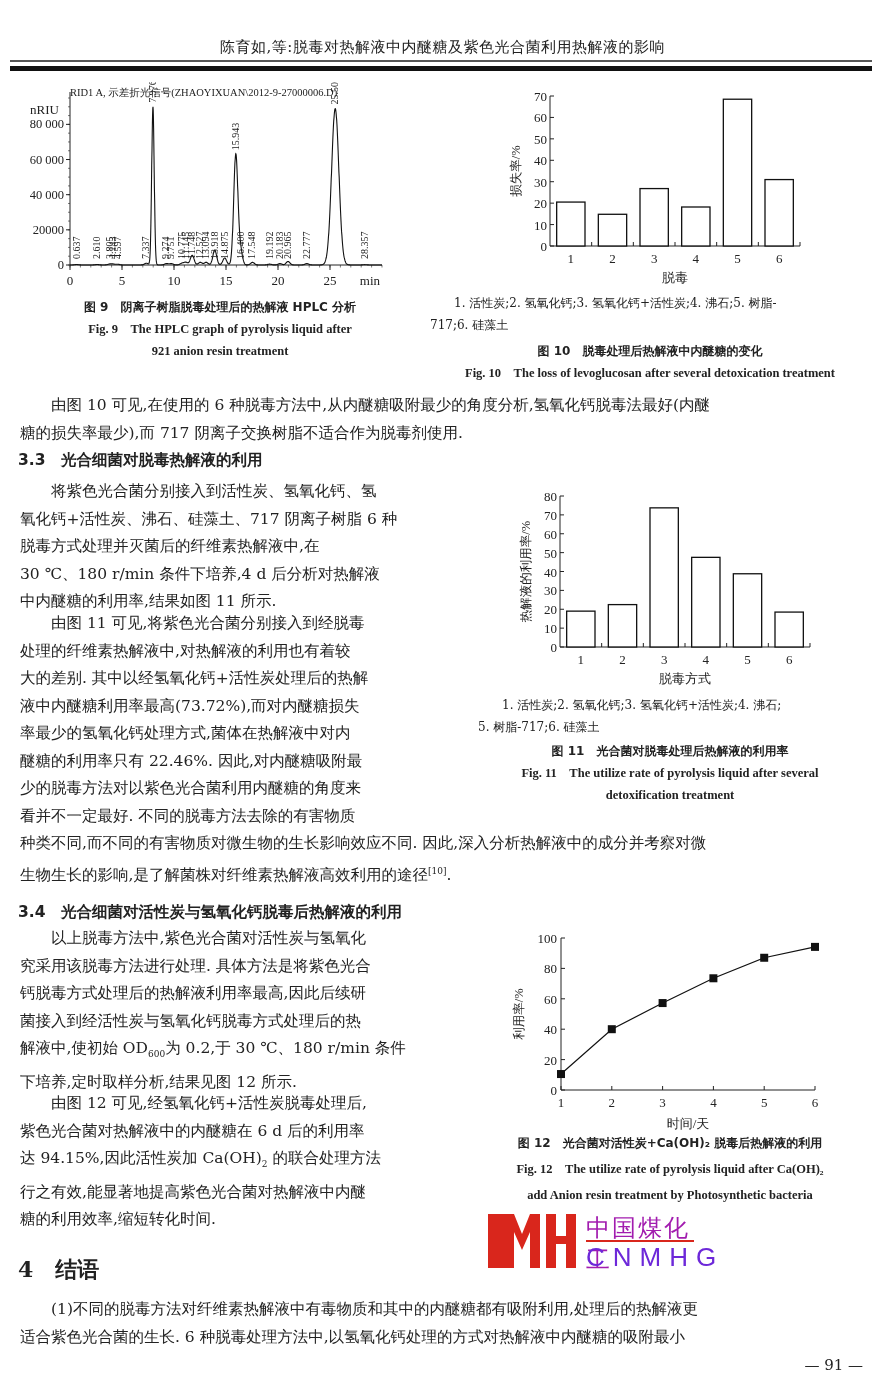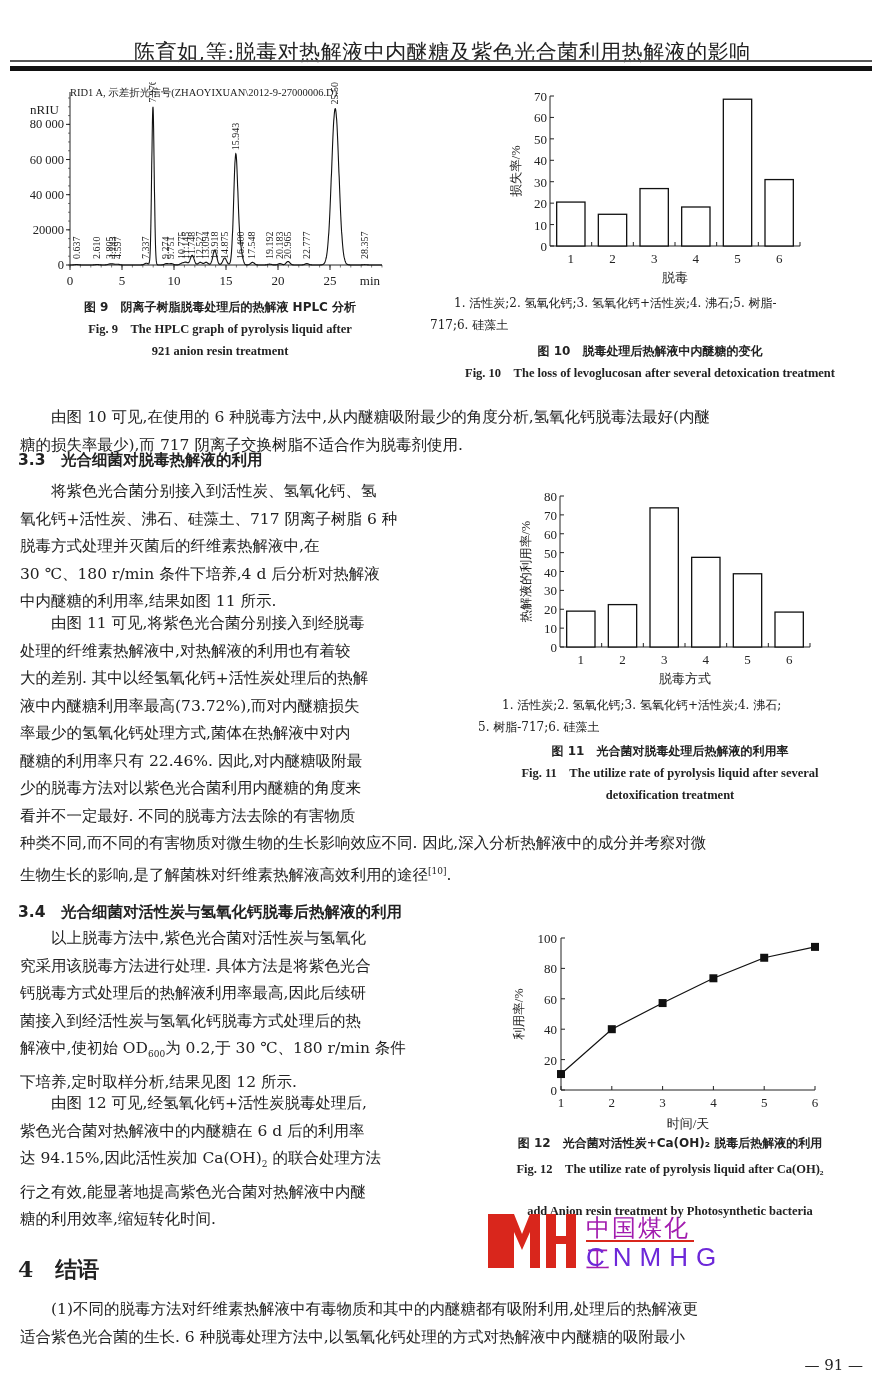--- a/index.html
+++ b/index.html
@@ -1,19 +1,19 @@
 <!DOCTYPE html>
 <html><head>
 <meta charset="utf-8">
 <style>
   html, body { margin:0; padding:0; background:#fff; }
   body { width:885px; height:1400px; position:relative; overflow:hidden;
          font-family:"DejaVu Serif","Liberation Serif",serif; color:#222; }
   .abs { position:absolute; }
-  .runhead { left:0; width:885px; top:38px; text-align:center; font-size:21px; letter-spacing:0.5px; }
+  .runhead { left:0; width:885px; top:38px; text-align:center; font-size:15px; letter-spacing:0.5px; }
   .rule-thin { left:10px; width:862px; top:60px; height:2px; background:#555; }
   .rule-thick { left:10px; width:862px; top:66px; height:5px; background:#111; }
   .para { font-size:15.5px; line-height:27.5px; color:#222; }
   .para p { margin:0; text-align:justify; text-align-last:left; }
   .indent { text-indent:2em; }
   .sec { font-family:"DejaVu Sans","Liberation Sans",sans-serif; font-weight:bold; font-size:15.5px; }
   .cap { font-size:12px; text-align:center; line-height:22px; }
   .cap-cn { font-family:"DejaVu Sans","Liberation Sans",sans-serif; font-weight:bold; font-size:12px; }
   .cap-en { font-family:"Liberation Serif","DejaVu Serif",serif; font-weight:bold; font-size:12.5px; }
   .legend { font-size:12px; line-height:22px; }
@@ -196,21 +196,21 @@
 </svg>
 <div class="abs legend" style="left:430px;width:440px;top:292px;">
   <div style="text-indent:2em;">1. 活性炭;2. 氢氧化钙;3. 氢氧化钙+活性炭;4. 沸石;5. 树脂-</div>
   <div>717;6. 硅藻土</div>
 </div>
 <div class="abs cap" style="left:430px;width:440px;top:340px;">
   <div class="cap-cn">图 10　脱毒处理后热解液中内醚糖的变化</div>
   <div class="cap-en">Fig. 10　The loss of levoglucosan after several detoxication treatment</div>
 </div>
 
-<div class="abs para" style="left:20px;width:848px;top:404px;">
+<div class="abs para" style="left:20px;width:848px;top:392px;">
   <p class="indent">由图 10 可见,在使用的 6 种脱毒方法中,从内醚糖吸附最少的角度分析,氢氧化钙脱毒法最好(内醚</p>
   <p>糖的损失率最少),而 717 阴离子交换树脂不适合作为脱毒剂使用.</p>
 </div>
 <div class="abs sec" style="left:18px;top:450px;">3.3　光合细菌对脱毒热解液的利用</div>
 
 <div class="abs para" style="left:20px;width:418px;top:472px;margin-top:6px;">
   <p class="indent">将紫色光合菌分别接入到活性炭、氢氧化钙、氢</p>
   <p>氧化钙+活性炭、沸石、硅藻土、717 阴离子树脂 6 种</p>
   <p>脱毒方式处理并灭菌后的纤维素热解液中,在</p>
   <p>30 ℃、180 r/min 条件下培养,4 d 后分析对热解液</p>
@@ -337,21 +337,21 @@
       <rect x="219.4" y="52.28" width="8" height="8" fill="#111"></rect>
       <rect x="270.20000000000005" y="31.75999999999999" width="8" height="8" fill="#111"></rect>
       <rect x="321" y="20.891999999999996" width="8" height="8" fill="#111"></rect>
       <text x="198" y="206" font-size="13" text-anchor="middle">时间/天</text>
       <text x="0" y="0" font-size="12.5" text-anchor="middle" transform="translate(33,92) rotate(-90)">利用率/%</text>
     </g>
 </svg>
 <div class="abs cap" style="left:470px;width:400px;top:1132px;">
   <div class="cap-cn">图 12　光合菌对活性炭+Ca(OH)₂ 脱毒后热解液的利用</div>
   <div class="cap-en" style="margin-top:4px;">Fig. 12　The utilize rate of pyrolysis liquid after Ca(OH)₂</div>
-  <div class="cap-en" style="margin-top:20px;">add Anion resin treatment by Photosynthetic bacteria</div>
+  <div class="cap-en" style="margin-top:4px;">add Anion resin treatment by Photosynthetic bacteria</div>
 </div>
 
 <div class="abs" style="left:486px;top:1210px;width:220px;height:58px;">
   <svg width="92" height="58" style="position:absolute;left:0;top:0;">
     <path d="M2 58 V4 H28 L36 24 L44 4 H54 V58 H44 V22 L36 40 L28 22 V58 Z" fill="#d9261c"></path>
     <path d="M60 58 V4 H70 V26 H80 V4 H90 V58 H80 V34 H70 V58 Z" fill="#d9261c"></path>
   </svg>
   <div class="logo-cn" style="position:absolute;left:100px;top:2px;">中国煤化工</div>
   <div style="position:absolute;left:100px;top:30px;width:108px;height:2px;background:#d9261c;"></div>
   <div class="logo-en" style="position:absolute;left:100px;top:32px;">CNMHG</div>

